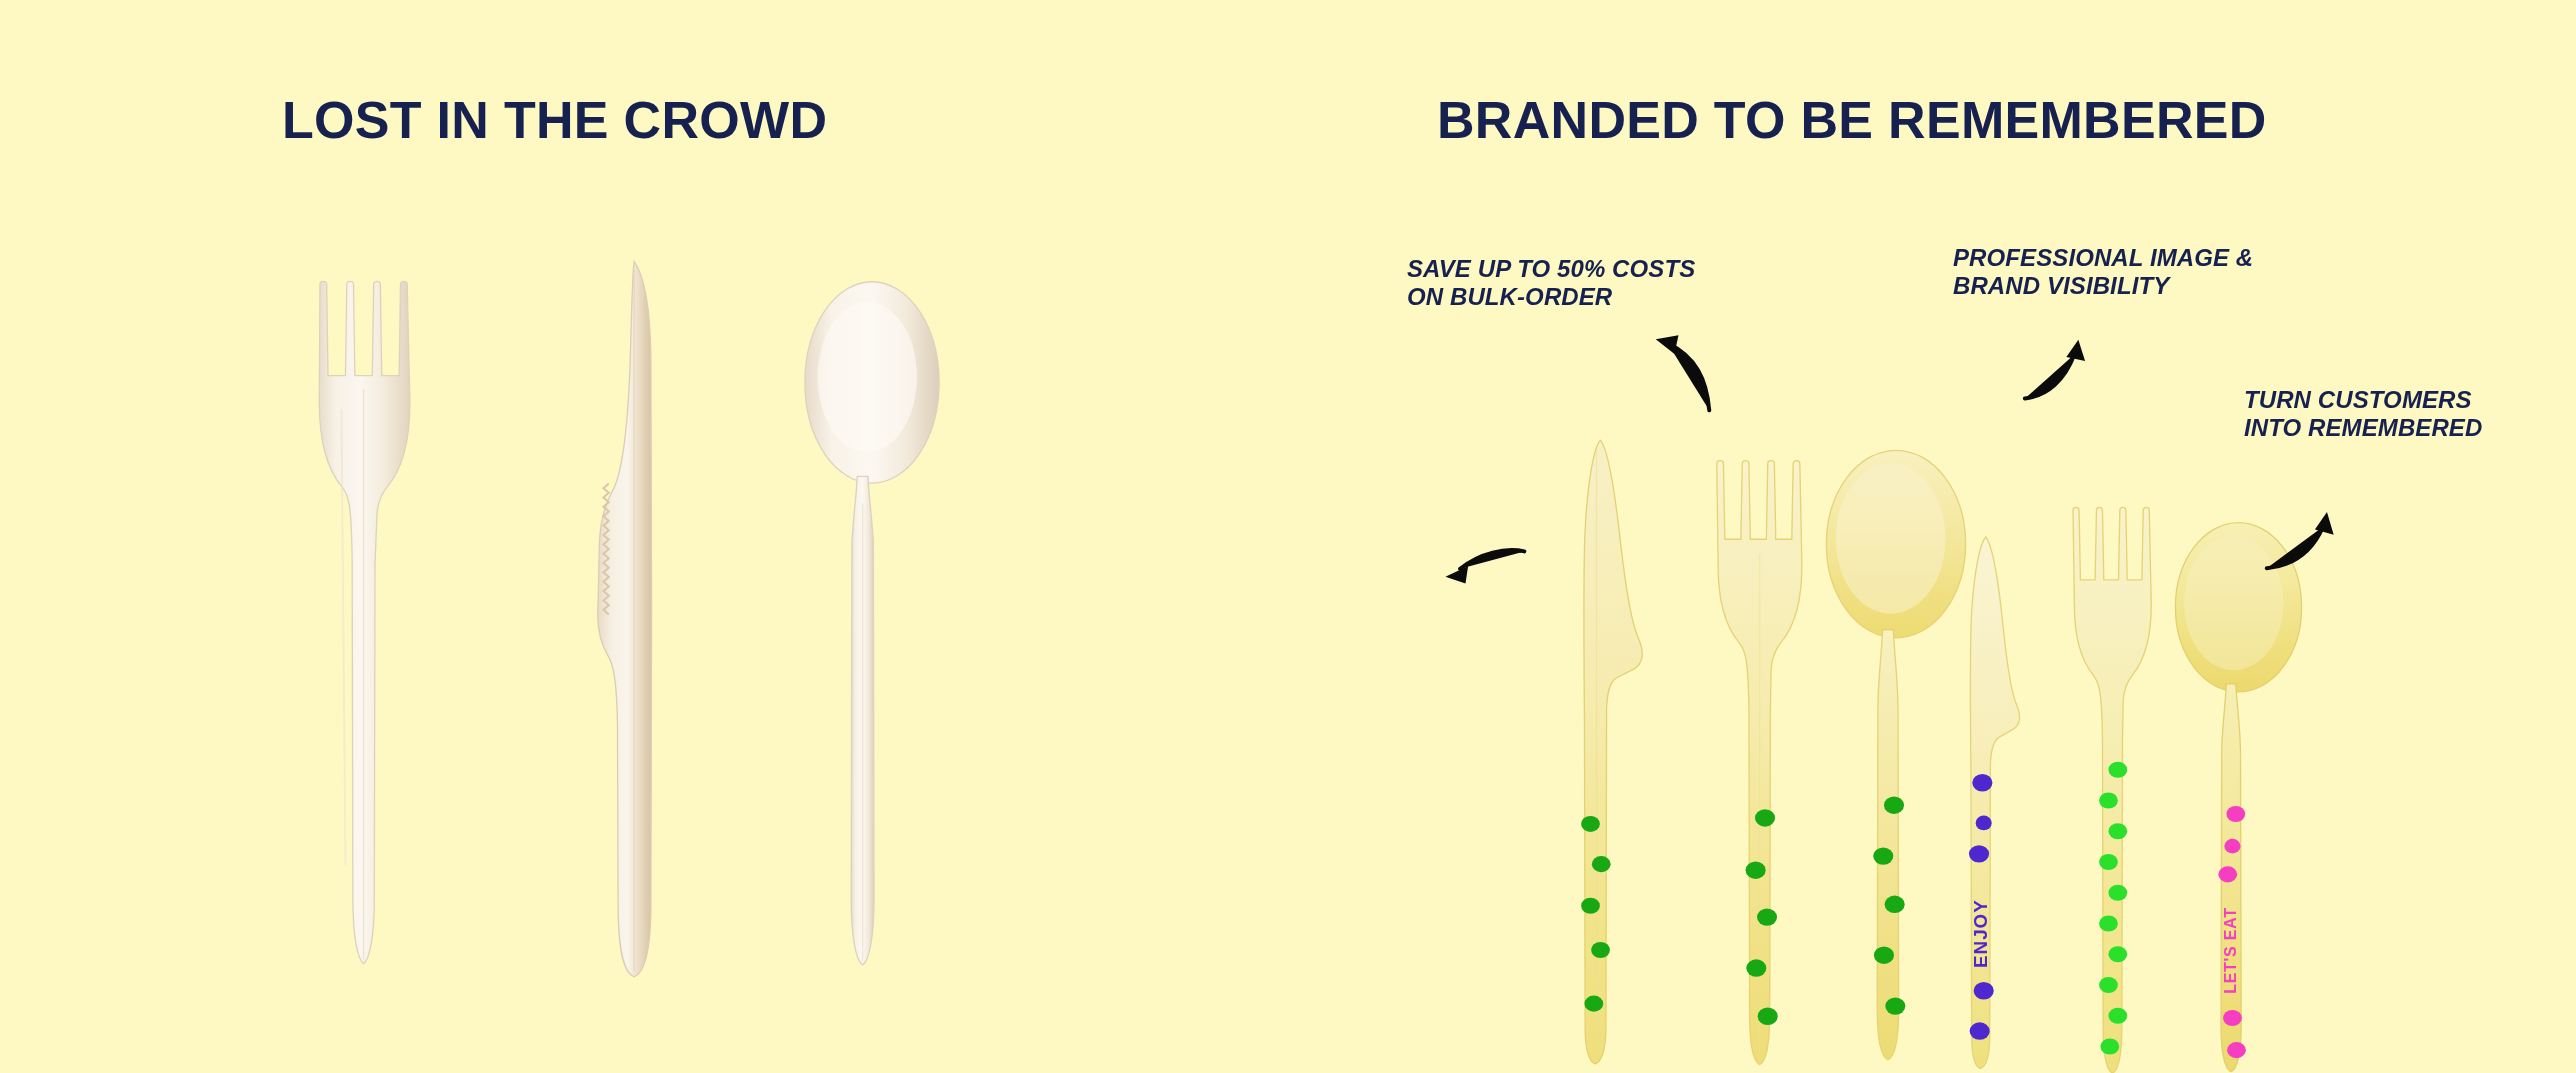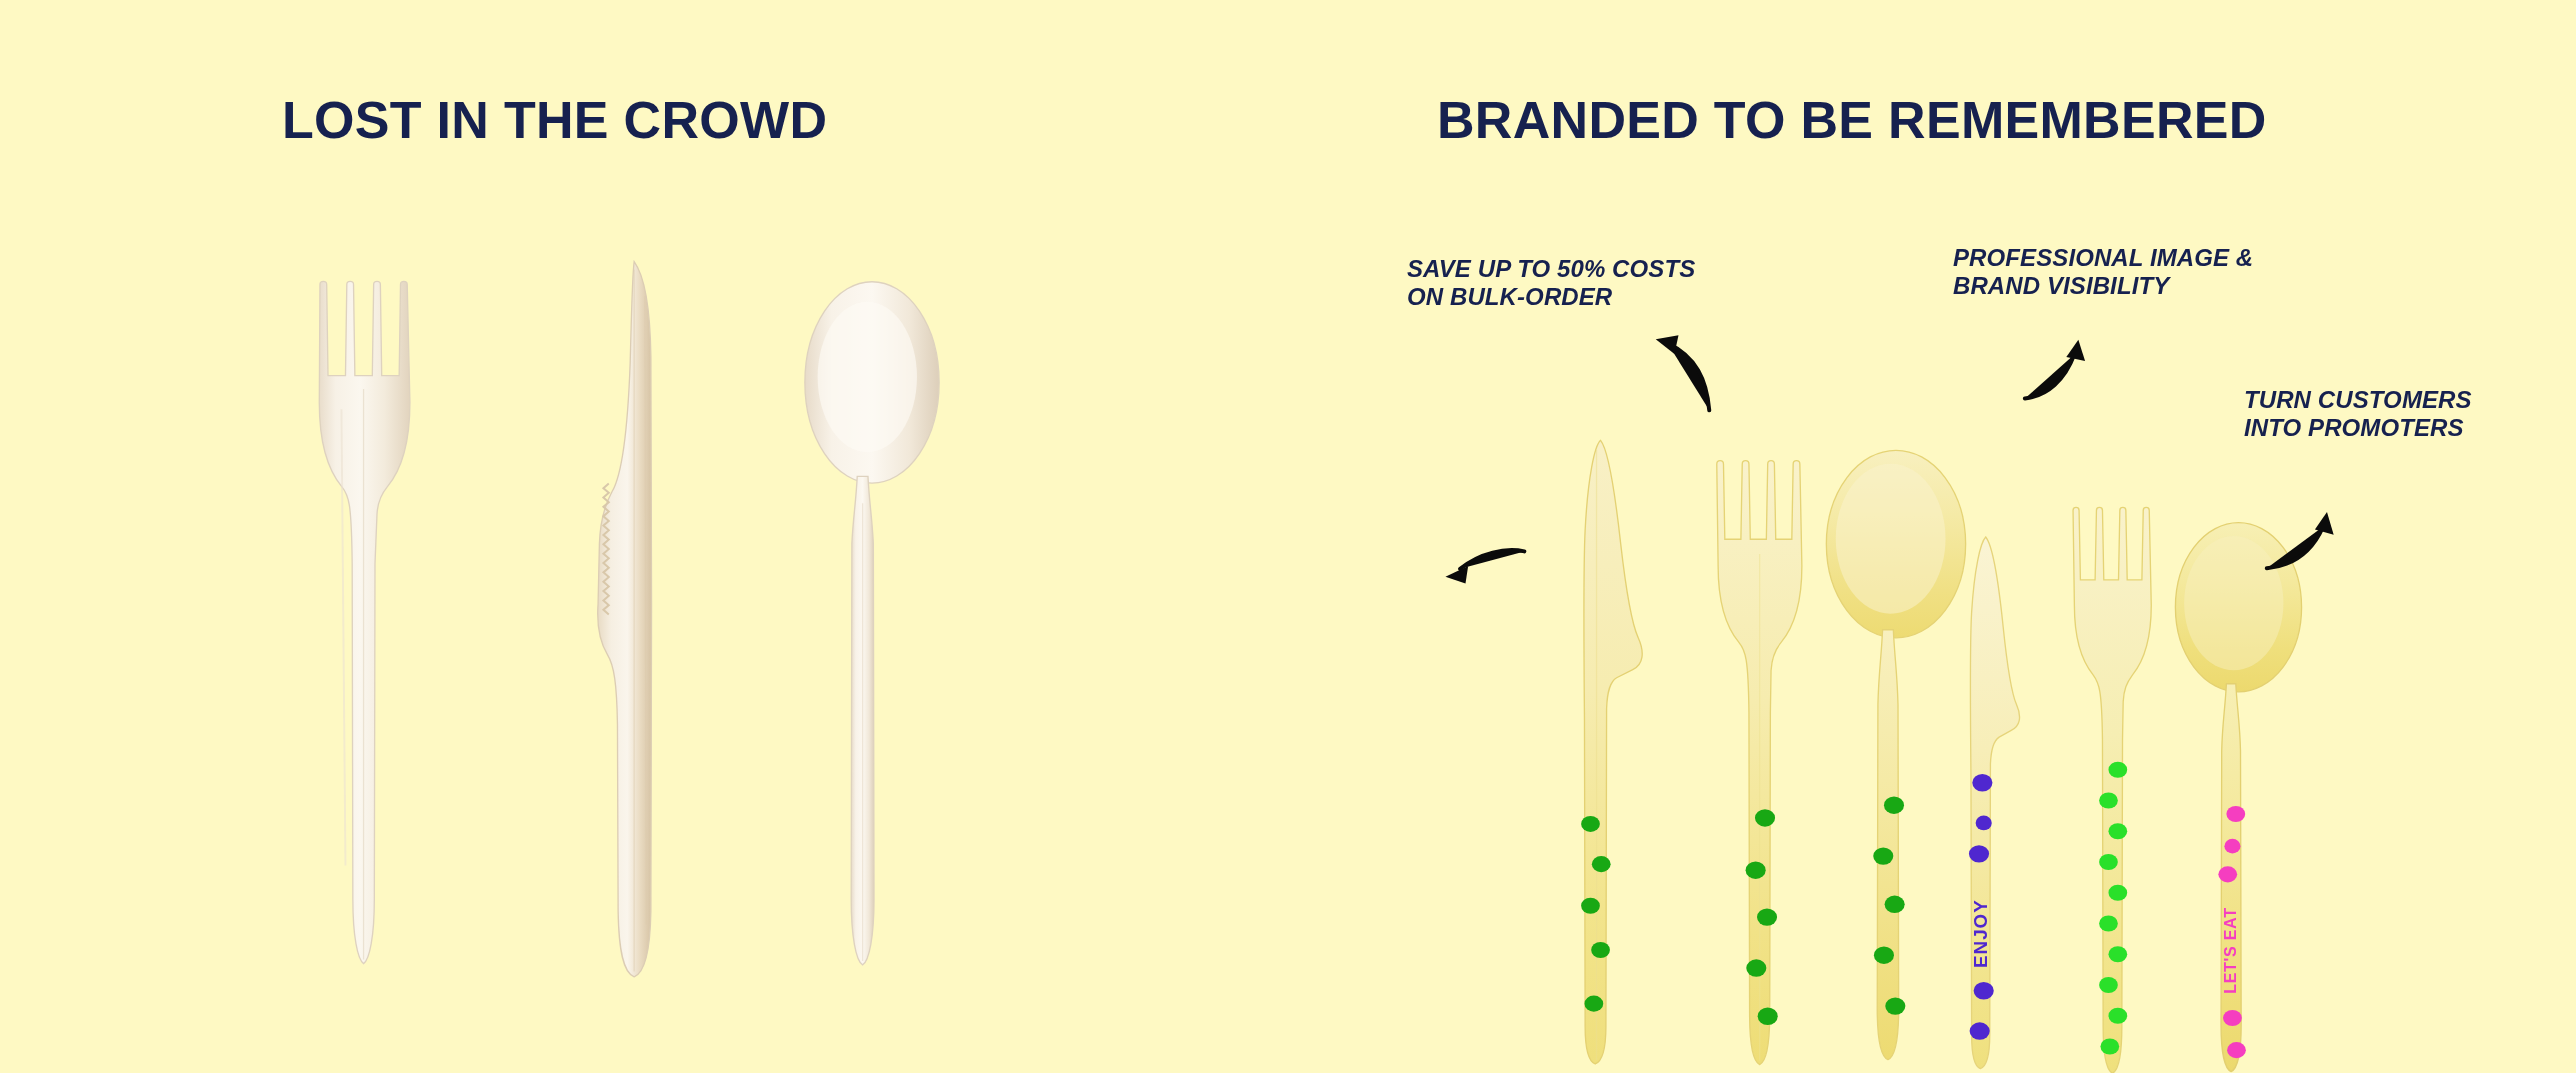--- a/index.html
+++ b/index.html
@@ -290,21 +290,21 @@
     </svg>
   </div>
 
   <div class="callout" id="callout-bulk" style="color: rgb(22, 33, 79);">SAVE UP TO 50% COSTS
 ON BULK-ORDER</div>
 
   <div class="callout" id="callout-brand" style="color: rgb(22, 33, 79);">PROFESSIONAL IMAGE &amp;
 BRAND VISIBILITY</div>
 
   <div class="callout" id="callout-promoters" style="color: rgb(22, 33, 79);">TURN CUSTOMERS
-INTO PROMOTERS</div>
+INTO REMEMBERED</div>
 
 
   <svg class="arrow" style="left:1637px; top:315px;" width="174" height="121" viewBox="0 0 260 180">
     <path d="M108,142 C104,96 88,62 46,42" fill="none" stroke="#0b0b0b" stroke-width="6" stroke-linecap="round"></path>
     <polygon points="28,36 62,30 56,58"></polygon>
   </svg>
 
   <svg class="arrow" style="left:2002px; top:329px;" width="134" height="107" viewBox="0 0 200 160">
     <path d="M34,104 C68,100 94,76 108,38" fill="none" stroke="#0b0b0b" stroke-width="6" stroke-linecap="round"></path>
     <polygon points="114,16 124,48 96,42"></polygon>

